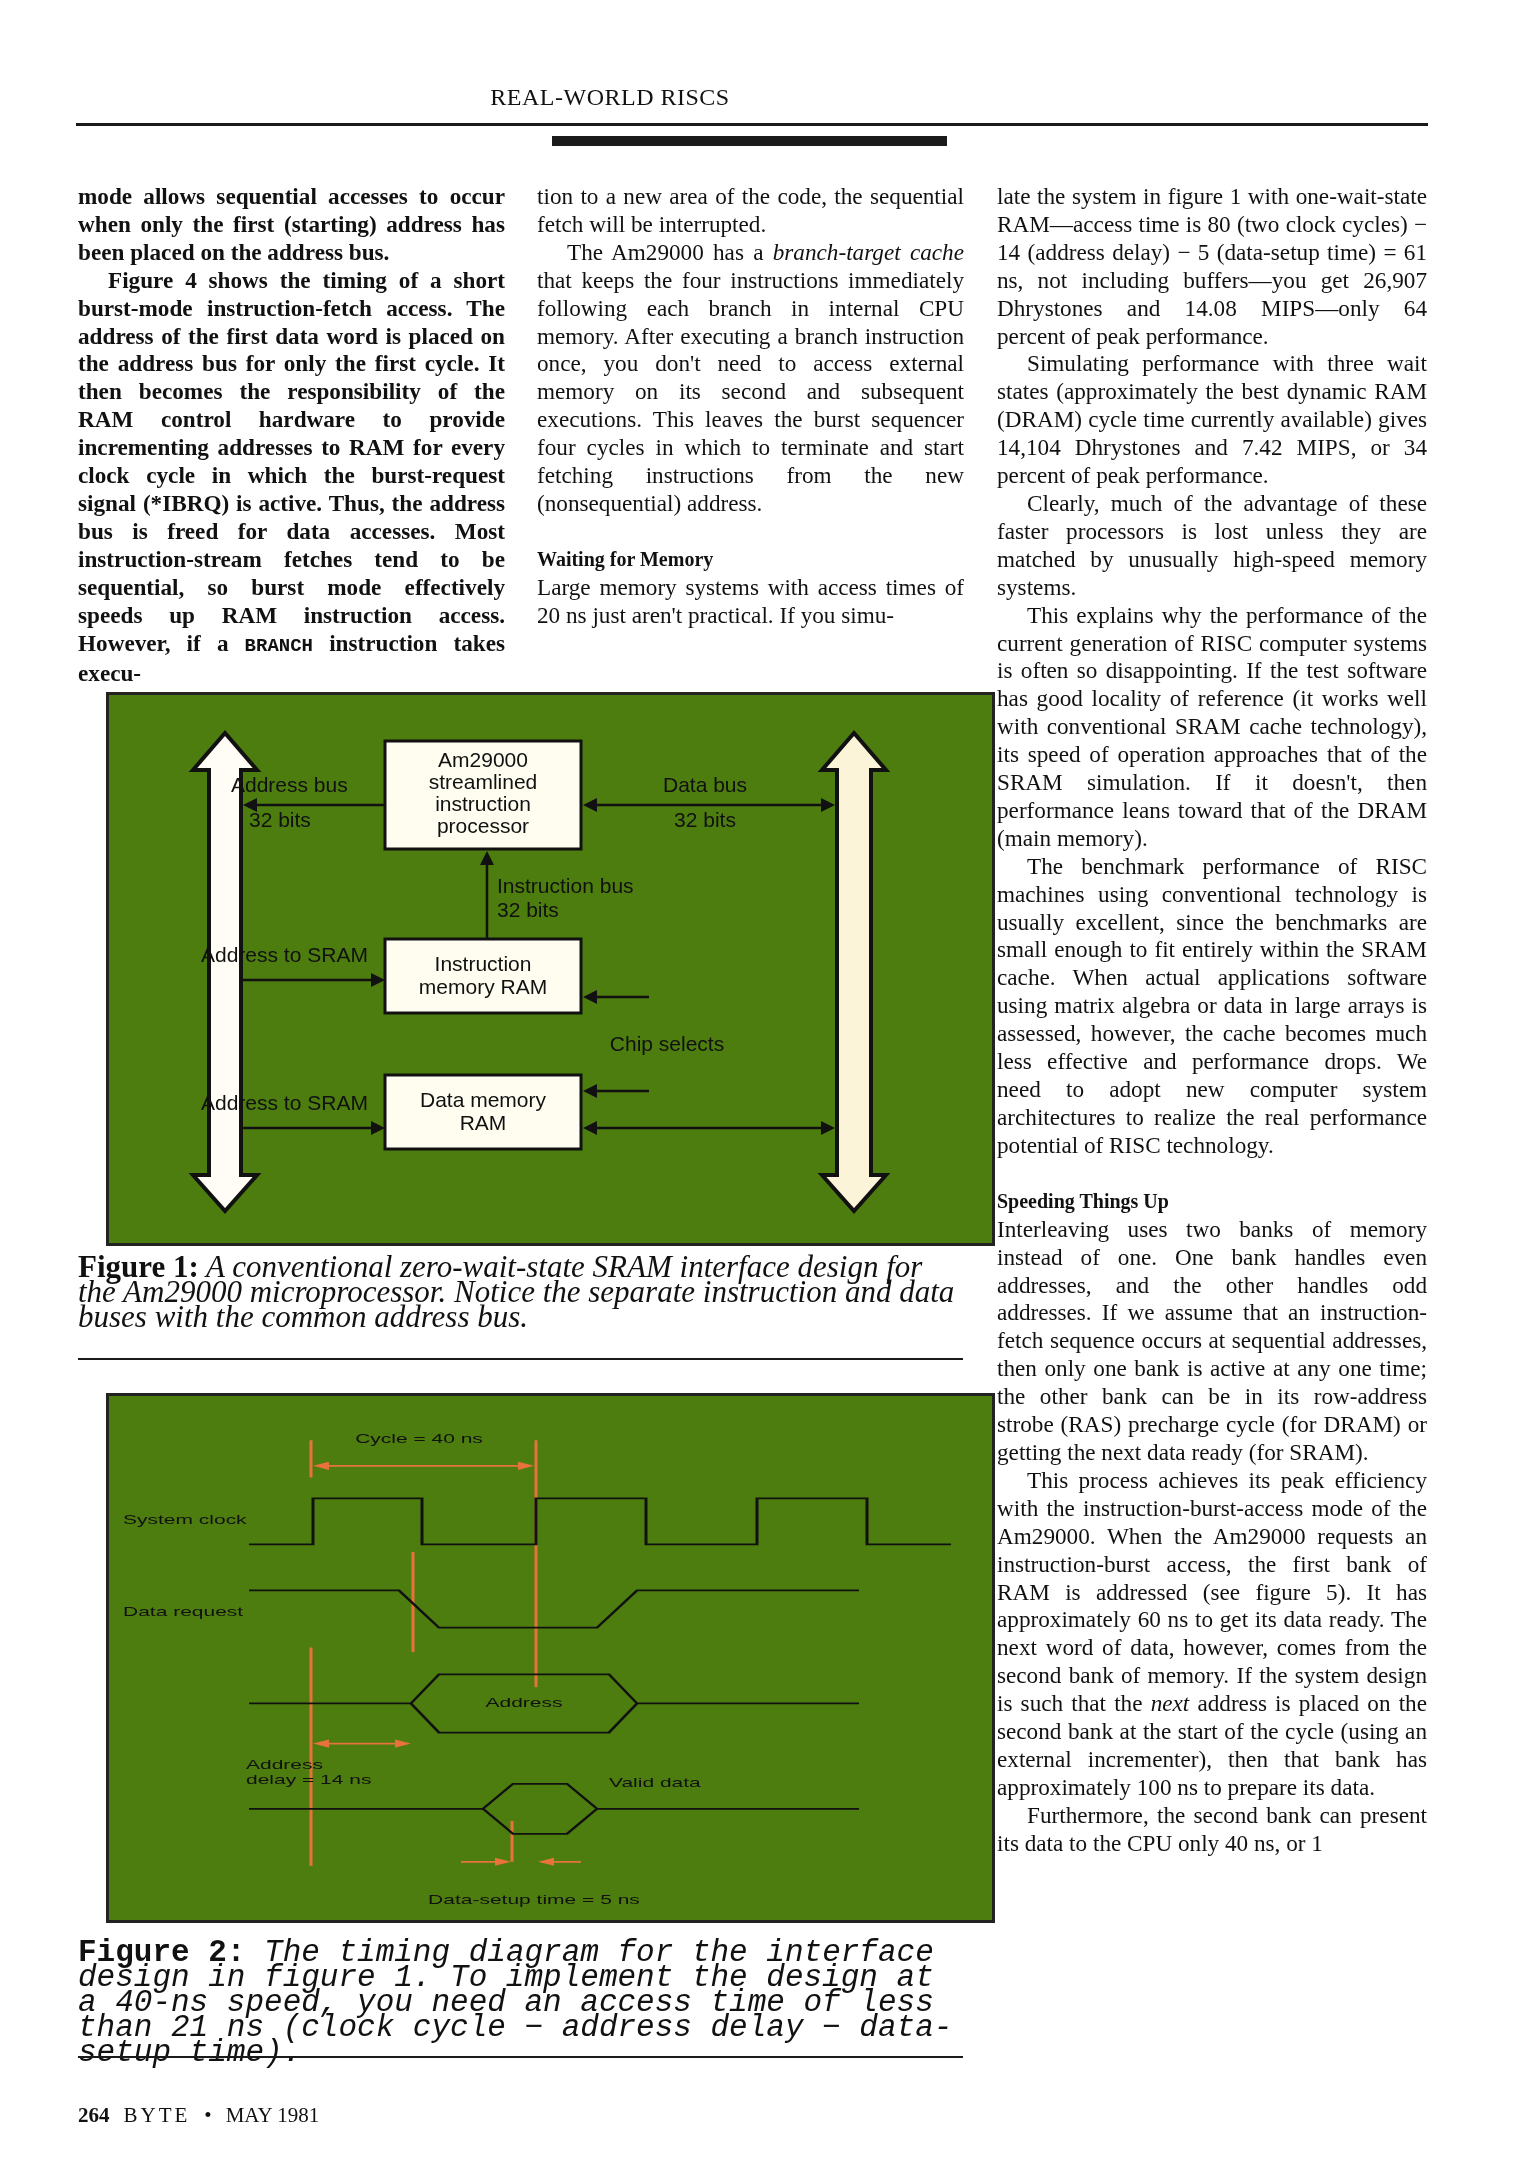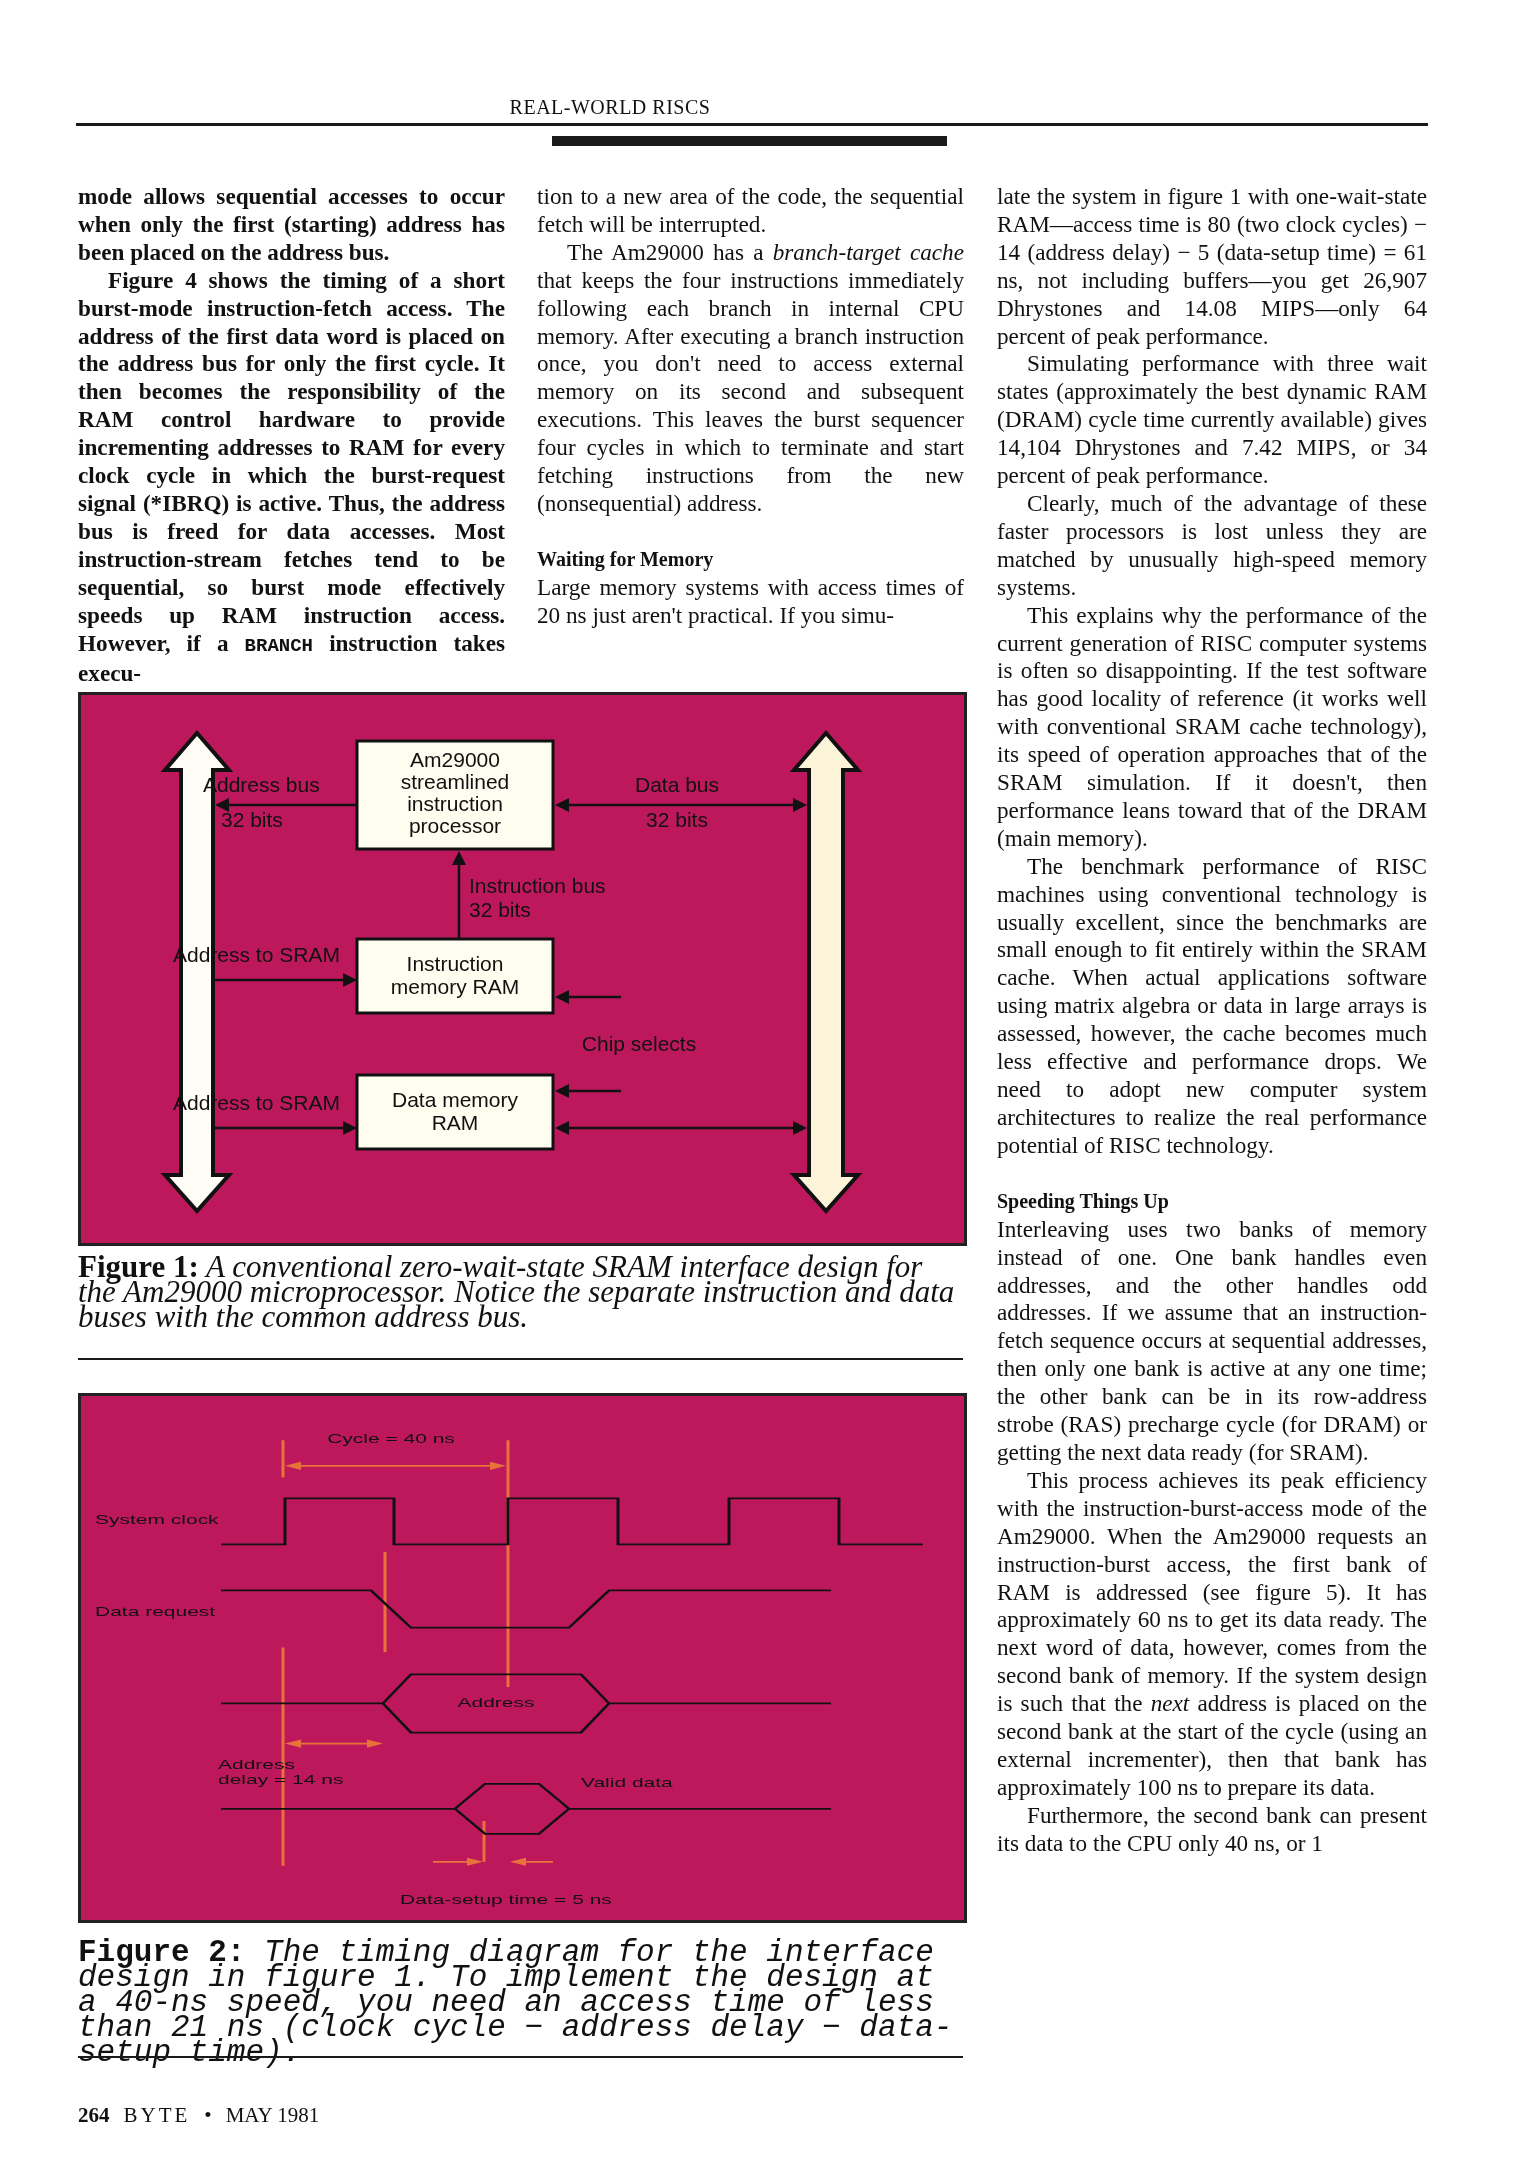--- a/index.html
+++ b/index.html
@@ -1,26 +1,26 @@
 <!DOCTYPE html>
 <html><head>
 <meta charset="utf-8">
 <style>
   html, body { margin:0; padding:0; }
   body { width:1520px; height:2160px; background:#fff; position:relative; overflow:hidden; font-family:"Liberation Serif","DejaVu Serif",serif; color:#111; }
   .abs { position:absolute; }
-  #running-head { left:0; width:1220px; top:96px; text-align:center; font-size:20px; letter-spacing:0.5px; }
+  #running-head { left:0; width:1220px; top:84px; text-align:center; font-size:24px; letter-spacing:0.5px; }
   #head-rule { left:76px; width:1352px; top:123px; height:3px; background:#1a1a1a; }
   #head-bar { left:552px; width:395px; top:136px; height:10px; background:#1a1a1a; }
   .col { position:absolute; font-size:23.2px; line-height:27.9px; text-align:justify; }
   .col p { margin:0; }
   .col p.ind { text-indent:30px; }
   .col h3 { margin:0; font-size:20px; font-weight:bold; line-height:30px; }
   .mono { font-family:"Liberation Mono","DejaVu Sans Mono",monospace; font-size:19px; }
-  .fig { position:absolute; border:3px solid #222; background:#be185d; overflow:hidden; }
+  .fig { position:absolute; border:3px solid #222; background:#4d7c0f; overflow:hidden;margin-left:28px; }
   .fig svg { position:absolute; left:0; top:0; }
   .fig svg text { font-family:"Liberation Sans","DejaVu Sans",sans-serif; font-size:21px; fill:#111; }
   .caption { position:absolute; font-size:31px; line-height:25px; font-style:italic; }
   .caption b { font-style:normal; }
   .rule { position:absolute; height:2px; background:#1a1a1a; }
   #footer { left:78px; top:2103px; font-size:21px; }
   #footer span { margin-right:14px; }
   .setting { letter-spacing:3px; }
 </style>
 </head>

